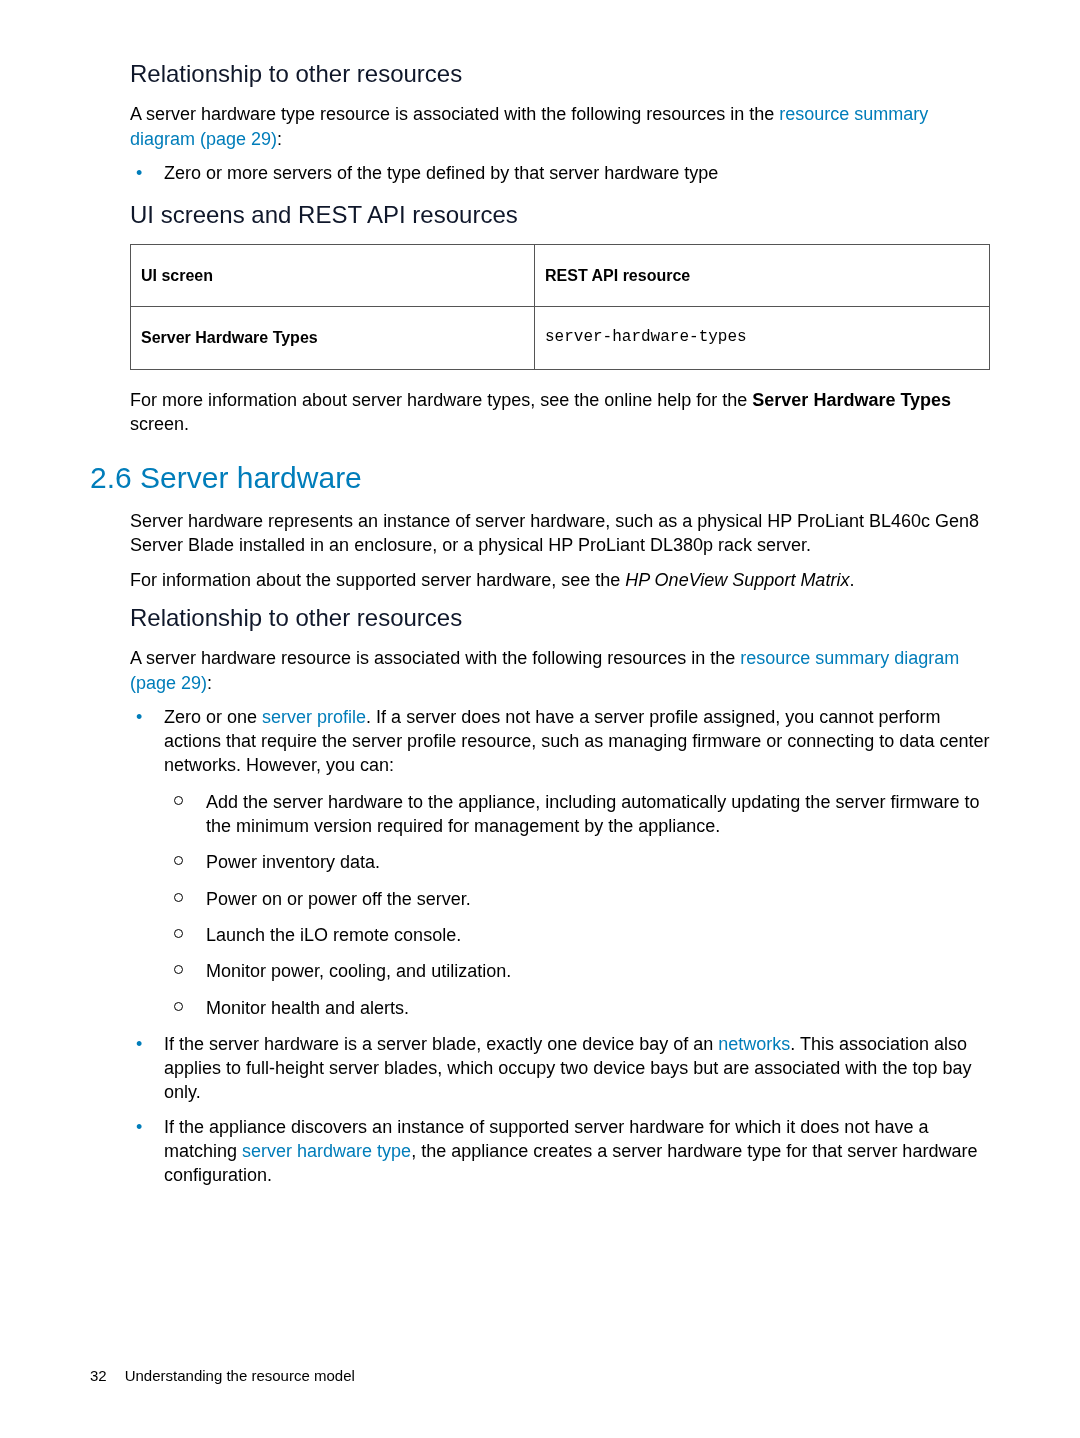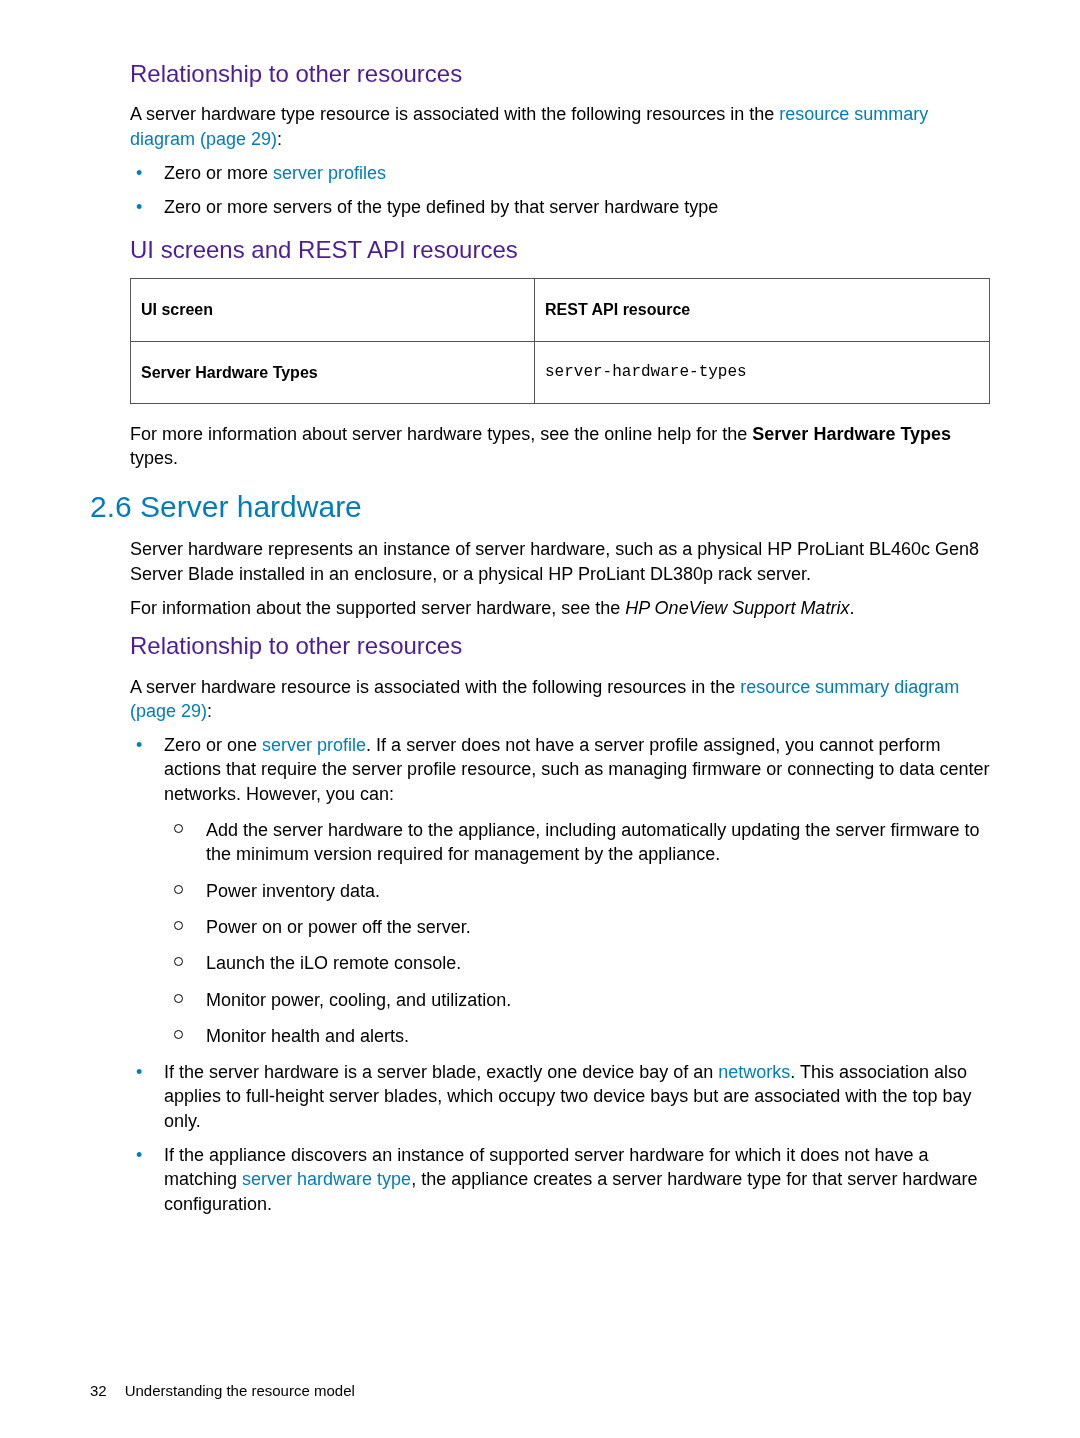--- a/index.html
+++ b/index.html
@@ -13,31 +13,31 @@
     font-size: 18px;
     line-height: 1.35;
   }
   .page {
     padding: 50px 90px 0 90px;
   }
   .content-indent {
     margin-left: 40px;
   }
   .h3 {
-    color: #4c1d95;
+    color: #0f172a;
     font-size: 24px;
     font-weight: 400;
     margin-bottom: 12px;
     margin-top: 8px;
   }
   .h2 {
     color: #007dba;
     font-size: 30px;
     font-weight: 400;
-    margin: 16px 0 10px 0;
+    margin: 22px 0 10px 0;
   }
   .link { color: #007dba; }
   p { margin: 6px 0 10px 0; }
   .bullet-list { list-style: none; padding: 0; margin: 6px 0 14px 0; }
   .bullet-list > li {
     position: relative;
     padding-left: 34px;
     margin: 10px 0;
   }
   .bullet-list > li::before {
@@ -77,60 +77,57 @@
   }
   table.api-table th {
     font-weight: bold;
     background: #fff;
   }
   .mono { font-family: "Courier New", monospace; }
   .italic { font-style: italic; }
   .bold { font-weight: bold; }
   .footer {
     position: absolute;
-    bottom: 37px;
+    bottom: 52px;
     left: 90px;
     font-size: 15px;
   }
   .footer .pn { margin-right: 18px; }
 </style>
 </head>
 <body>
 
 <div class="page">
 
   <div class="content-indent">
     <h3 class="h3">Relationship to other resources</h3>
     <p>
       <span>A server hardware type resource is associated with the following resources in the </span><span class="link">resource summary diagram (page 29)</span><span>:</span>
     </p>
     <ul class="bullet-list">
-      <li>
-        <span>Zero or more </span><span class="link">server profiles</span>
-      </li>
       <li>Zero or more servers of the type defined by that server hardware type</li>
     </ul>
 
     <h3 class="h3">UI screens and REST API resources</h3>
 
     <table class="api-table">
       <tbody>
           <tr>
         <th>UI screen</th>
         <th>REST API resource</th>
       </tr>
       <tr>
         <td class="bold">Server Hardware Types</td>
         <td class="mono">server-hardware-types</td>
       </tr>
     </tbody>
       </table>
 
     <p>
-      <span>For more information about server hardware types, see the online help for the </span><span class="bold">Server Hardware Types</span><span> types.</span>
+      <span>For more information about server hardware types, see the online help for the </span><span class="bold">Server Hardware Types</span><span> screen.</span>
     </p>
   </div>
 
   <h2 class="h2">2.6 Server hardware</h2>
 
   <div class="content-indent">
     <p>Server hardware represents an instance of server hardware, such as a physical HP ProLiant BL460c Gen8 Server Blade installed in an enclosure, or a physical HP ProLiant DL380p rack server.</p>
     <p>
       <span>For information about the supported server hardware, see the </span><span class="italic">HP OneView Support Matrix</span><span>.</span>
     </p>

